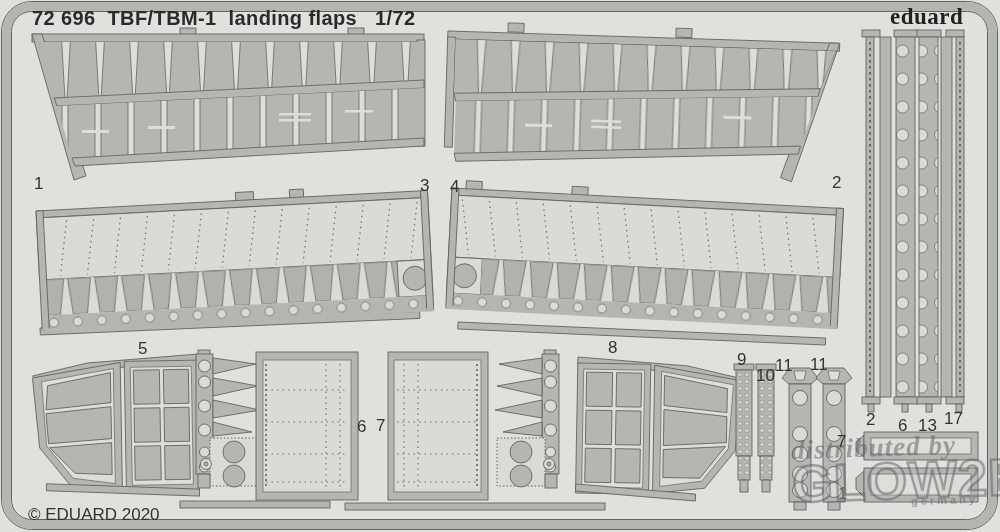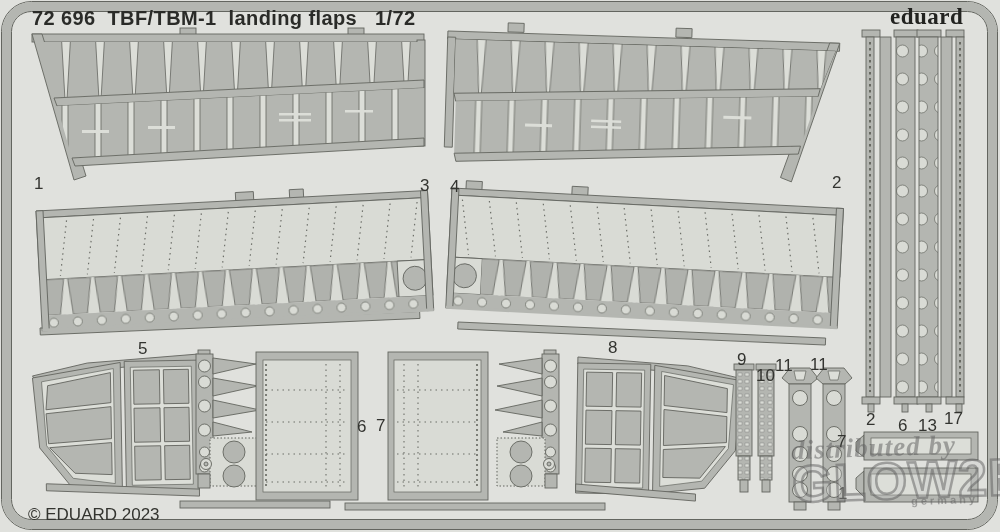--- a/index.html
+++ b/index.html
@@ -316,21 +316,21 @@
         <rect x="946" y="397" width="18" height="7"></rect>
       <rect x="868" y="404" width="6" height="8"></rect>
         <rect x="902" y="404" width="6" height="8"></rect>
       <rect x="926" y="404" width="6" height="8"></rect>
         <rect x="956" y="404" width="6" height="8"></rect>
     </g>
   </svg>
 
   <div class="txt title">72 696  TBF/TBM-1  landing flaps   1/72</div>
   <div class="txt brand">eduard</div>
-  <div class="txt copyright">© EDUARD 2023</div>
+  <div class="txt copyright">© EDUARD 2020</div>
 
   <div class="plbl pn1">1</div>
   <div class="plbl pn2">2</div>
   <div class="plbl pn3">3</div>
   <div class="plbl pn4">4</div>
   <div class="plbl pn5">5</div>
   <div class="plbl pn6">6</div>
   <div class="plbl pn7">7</div>
   <div class="plbl pn8">8</div>
   <div class="plbl pn9">9</div>

